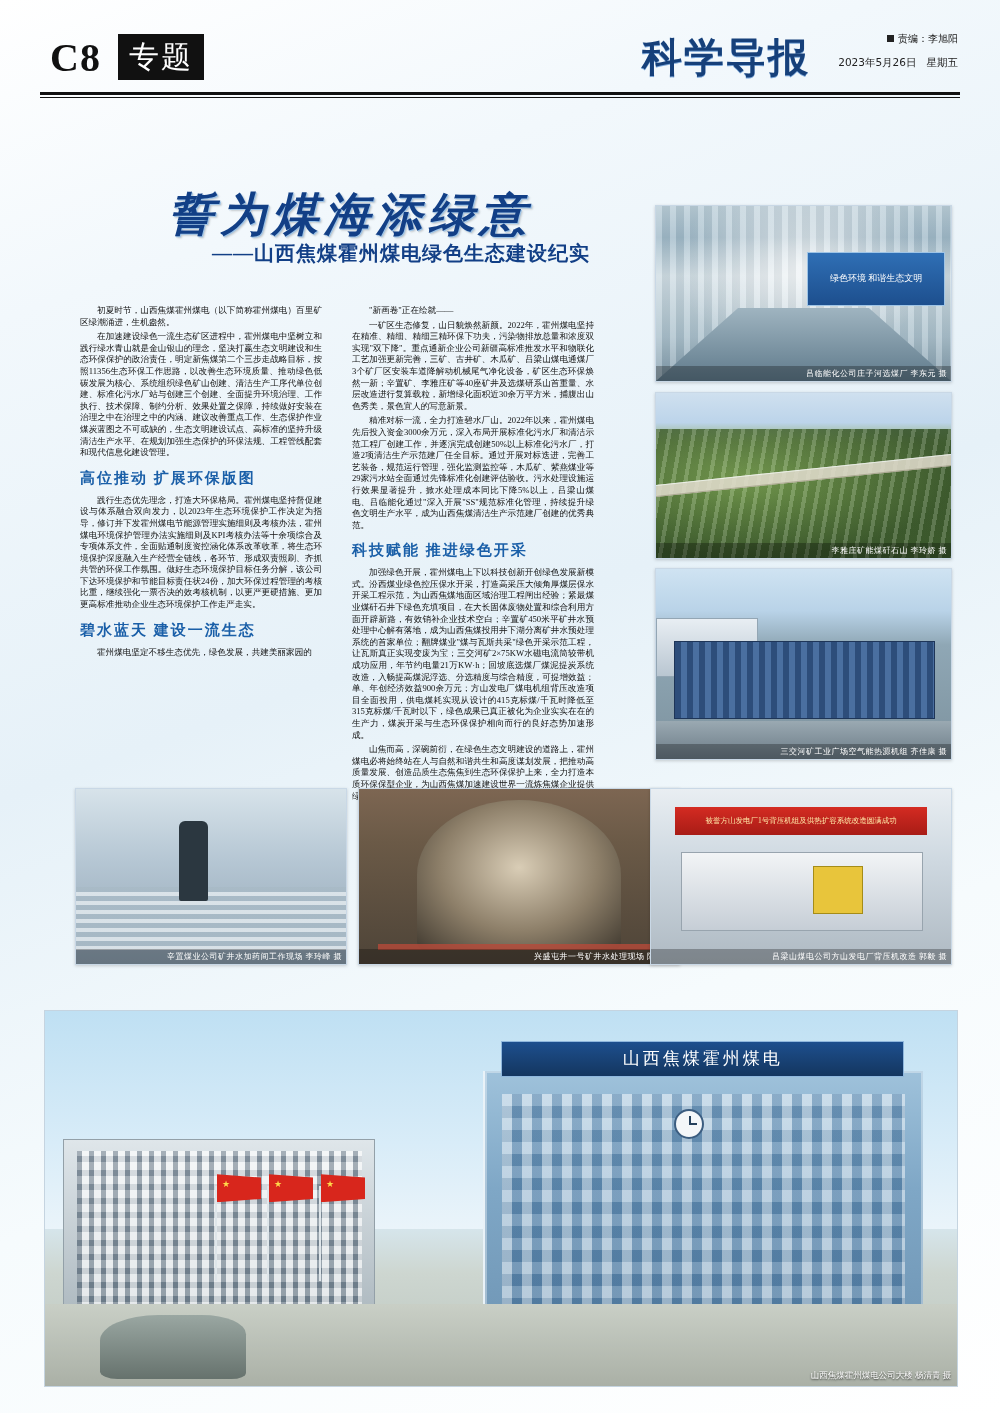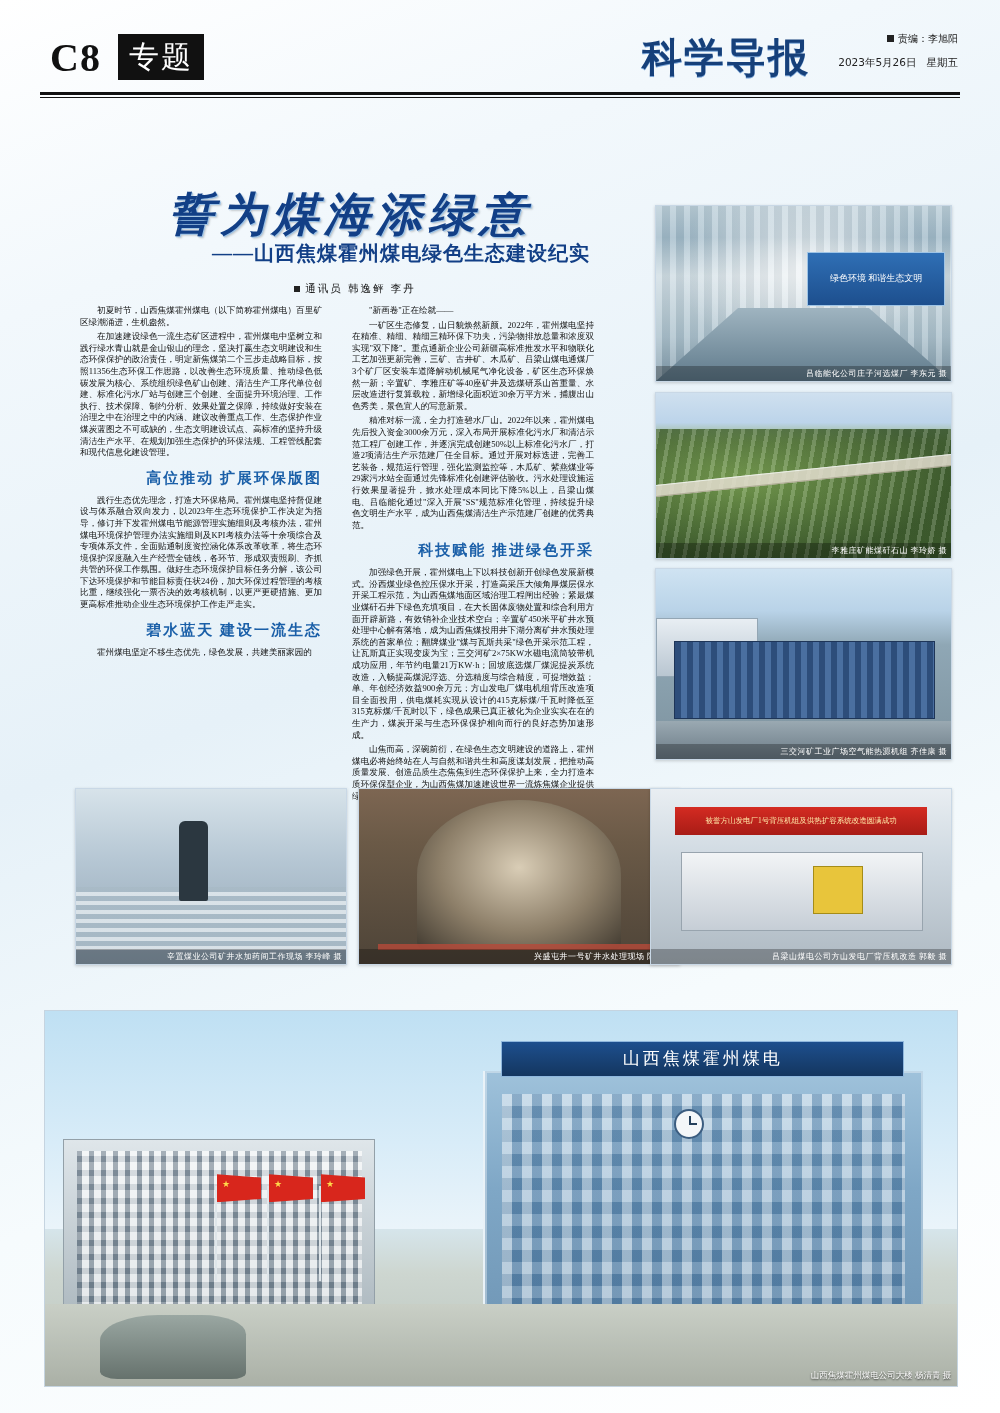--- a/index.html
+++ b/index.html
@@ -87,21 +87,21 @@
   }
   .col + .col{margin-left:30px;}
   .col p{
     margin:0 0 3px 0;
     font-family:"Liberation Serif","DejaVu Serif",serif;
     font-size:8.6px;line-height:11.6px;color:#111;text-align:justify;
     text-indent:17px;
   }
   .sechead{
     font-family:"Liberation Serif","DejaVu Serif",serif;
-    font-size:15px;font-weight:bold;color:#1a5fa8;text-align:right;
+    font-size:15px;font-weight:bold;color:#1a5fa8;text-align:left;
     margin:10px 0 7px 0;letter-spacing:2px;
   }
   
   .photo{
     position:absolute;border:1px solid #c9d8e6;background:#fff;
     box-shadow:0 1px 3px rgba(0,0,0,.18);overflow:hidden;
   }
   .photo .cap{
     position:absolute;left:0;bottom:0;width:100%;
     font-size:8px;color:#fff;padding:2px 4px;box-sizing:border-box;
@@ -281,23 +281,20 @@
       <span>2023年5月26日</span>&nbsp;&nbsp;&nbsp;<span>星期五</span>
     </div>
   </div>
   <div class="hdr-rule"></div>
   <div class="hdr-rule2"></div>
 
   <div class="headline">
     <h1>誓为煤海添绿意</h1>
   </div>
   <div class="subhead">——山西焦煤霍州煤电绿色生态建设纪实</div>
-  <div class="byline">
-    <span class="sq"></span><span>通讯员  韩逸鲆  李丹</span>
-  </div>
 
   <div class="cols">
     <div class="col">
       <p>初夏时节，山西焦煤霍州煤电（以下简称霍州煤电）百里矿区绿潮涌进，生机盎然。</p>
       <p>在加速建设绿色一流生态矿区进程中，霍州煤电中坚树立和践行绿水青山就是金山银山的理念，坚决打赢生态文明建设和生态环保保护的政治责任，明定新焦煤第二个三步走战略目标，按照11356生态环保工作思路，以改善生态环境质量、推动绿色低碳发展为核心、系统组织绿色矿山创建、清洁生产工序代单位创建、标准化污水厂站与创建三个创建、全面提升环境治理、工作执行、技术保障、制约分析、效果处置之保障，持续做好安装在治理之中在治理之中的内涵、建议改善重点工作、生态保护作业煤炭蓝图之不可或缺的，生态文明建设试点、高标准的坚持升级清洁生产水平、在规划加强生态保护的环保法规、工程管线配套和现代信息化建设管理。</p>
       <div class="sechead">高位推动   扩展环保版图</div>
       <p>践行生态优先理念，打造大环保格局。霍州煤电坚持督促建设与体系融合双向发力，以2023年生态环境保护工作决定为指导，修订并下发霍州煤电节能源管理实施细则及考核办法，霍州煤电环境保护管理办法实施细则及KPI考核办法等十余项综合及专项体系文件，全面贴通制度资控涵化体系改革收革，将生态环境保护深度融入生产经营全链线，各环节、形成双责照刷、齐抓共管的环保工作氛围。做好生态环境保护目标任务分解，该公司下达环境保护和节能目标责任状24份，加大环保过程管理的考核比重，继续强化一票否决的效考核机制，以更严更硬措施、更加更高标准推动企业生态环境保护工作走严走实。</p>
       <div class="sechead">碧水蓝天   建设一流生态</div>
       <p>霍州煤电坚定不移生态优先，绿色发展，共建美丽家园的</p>
     </div>

